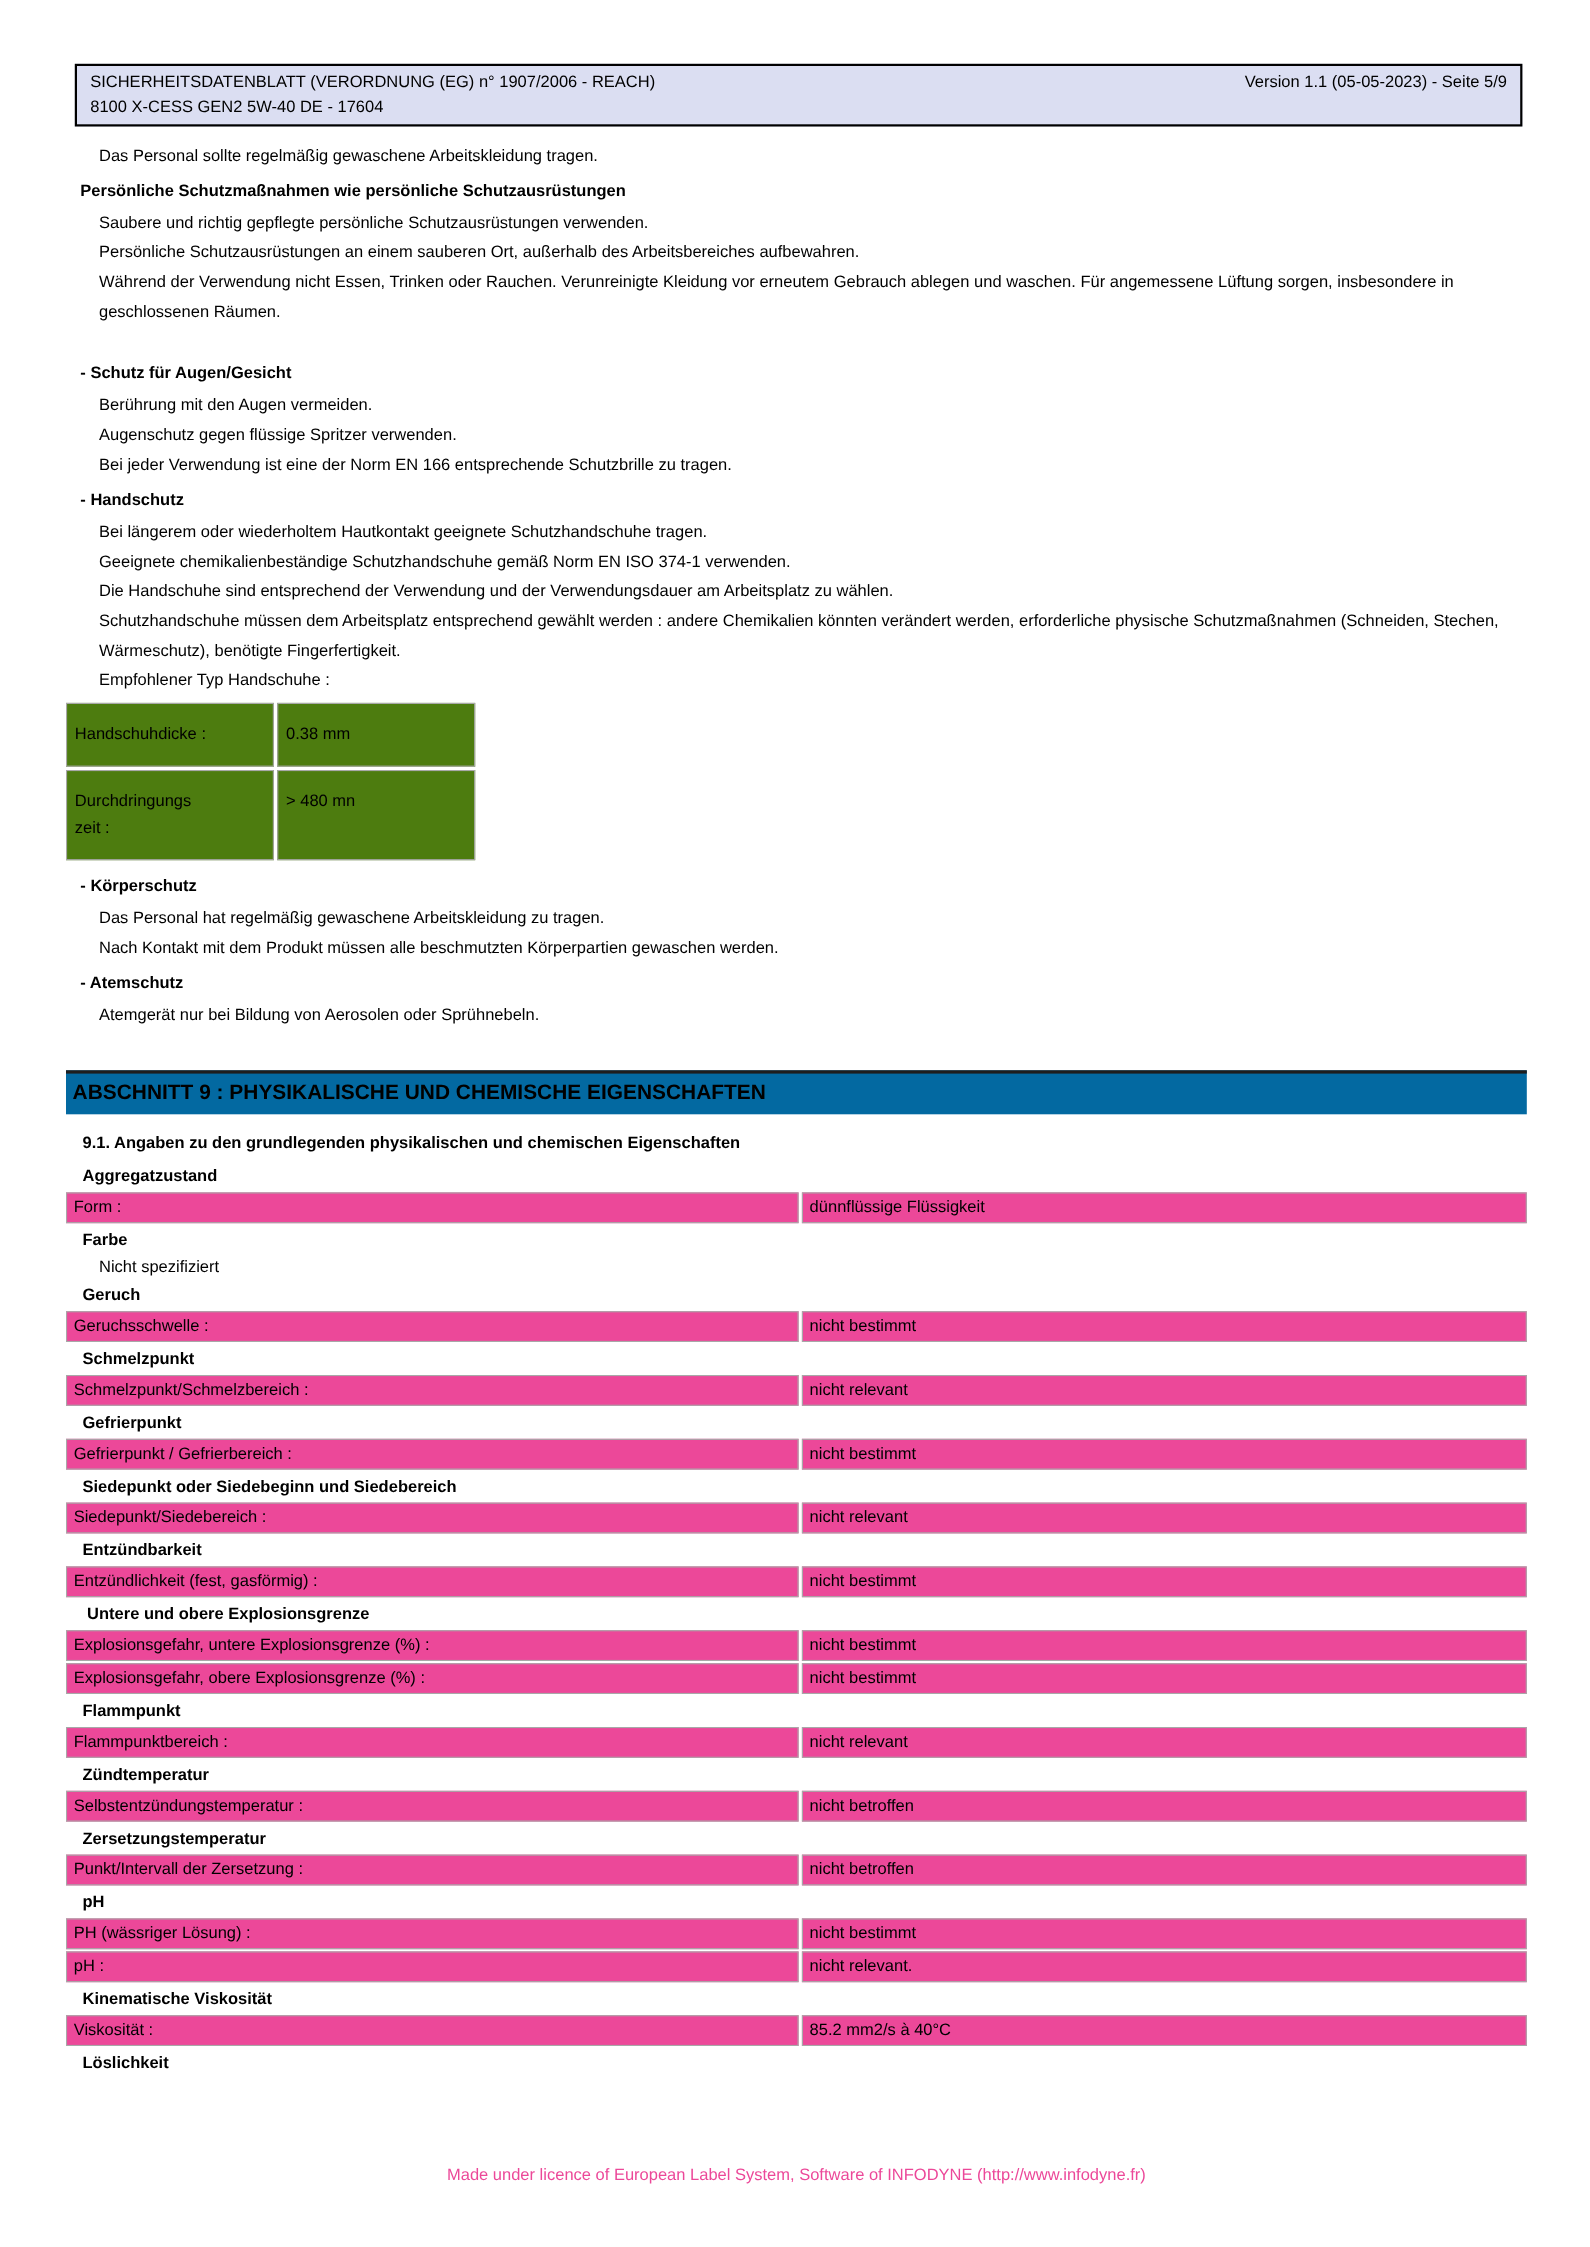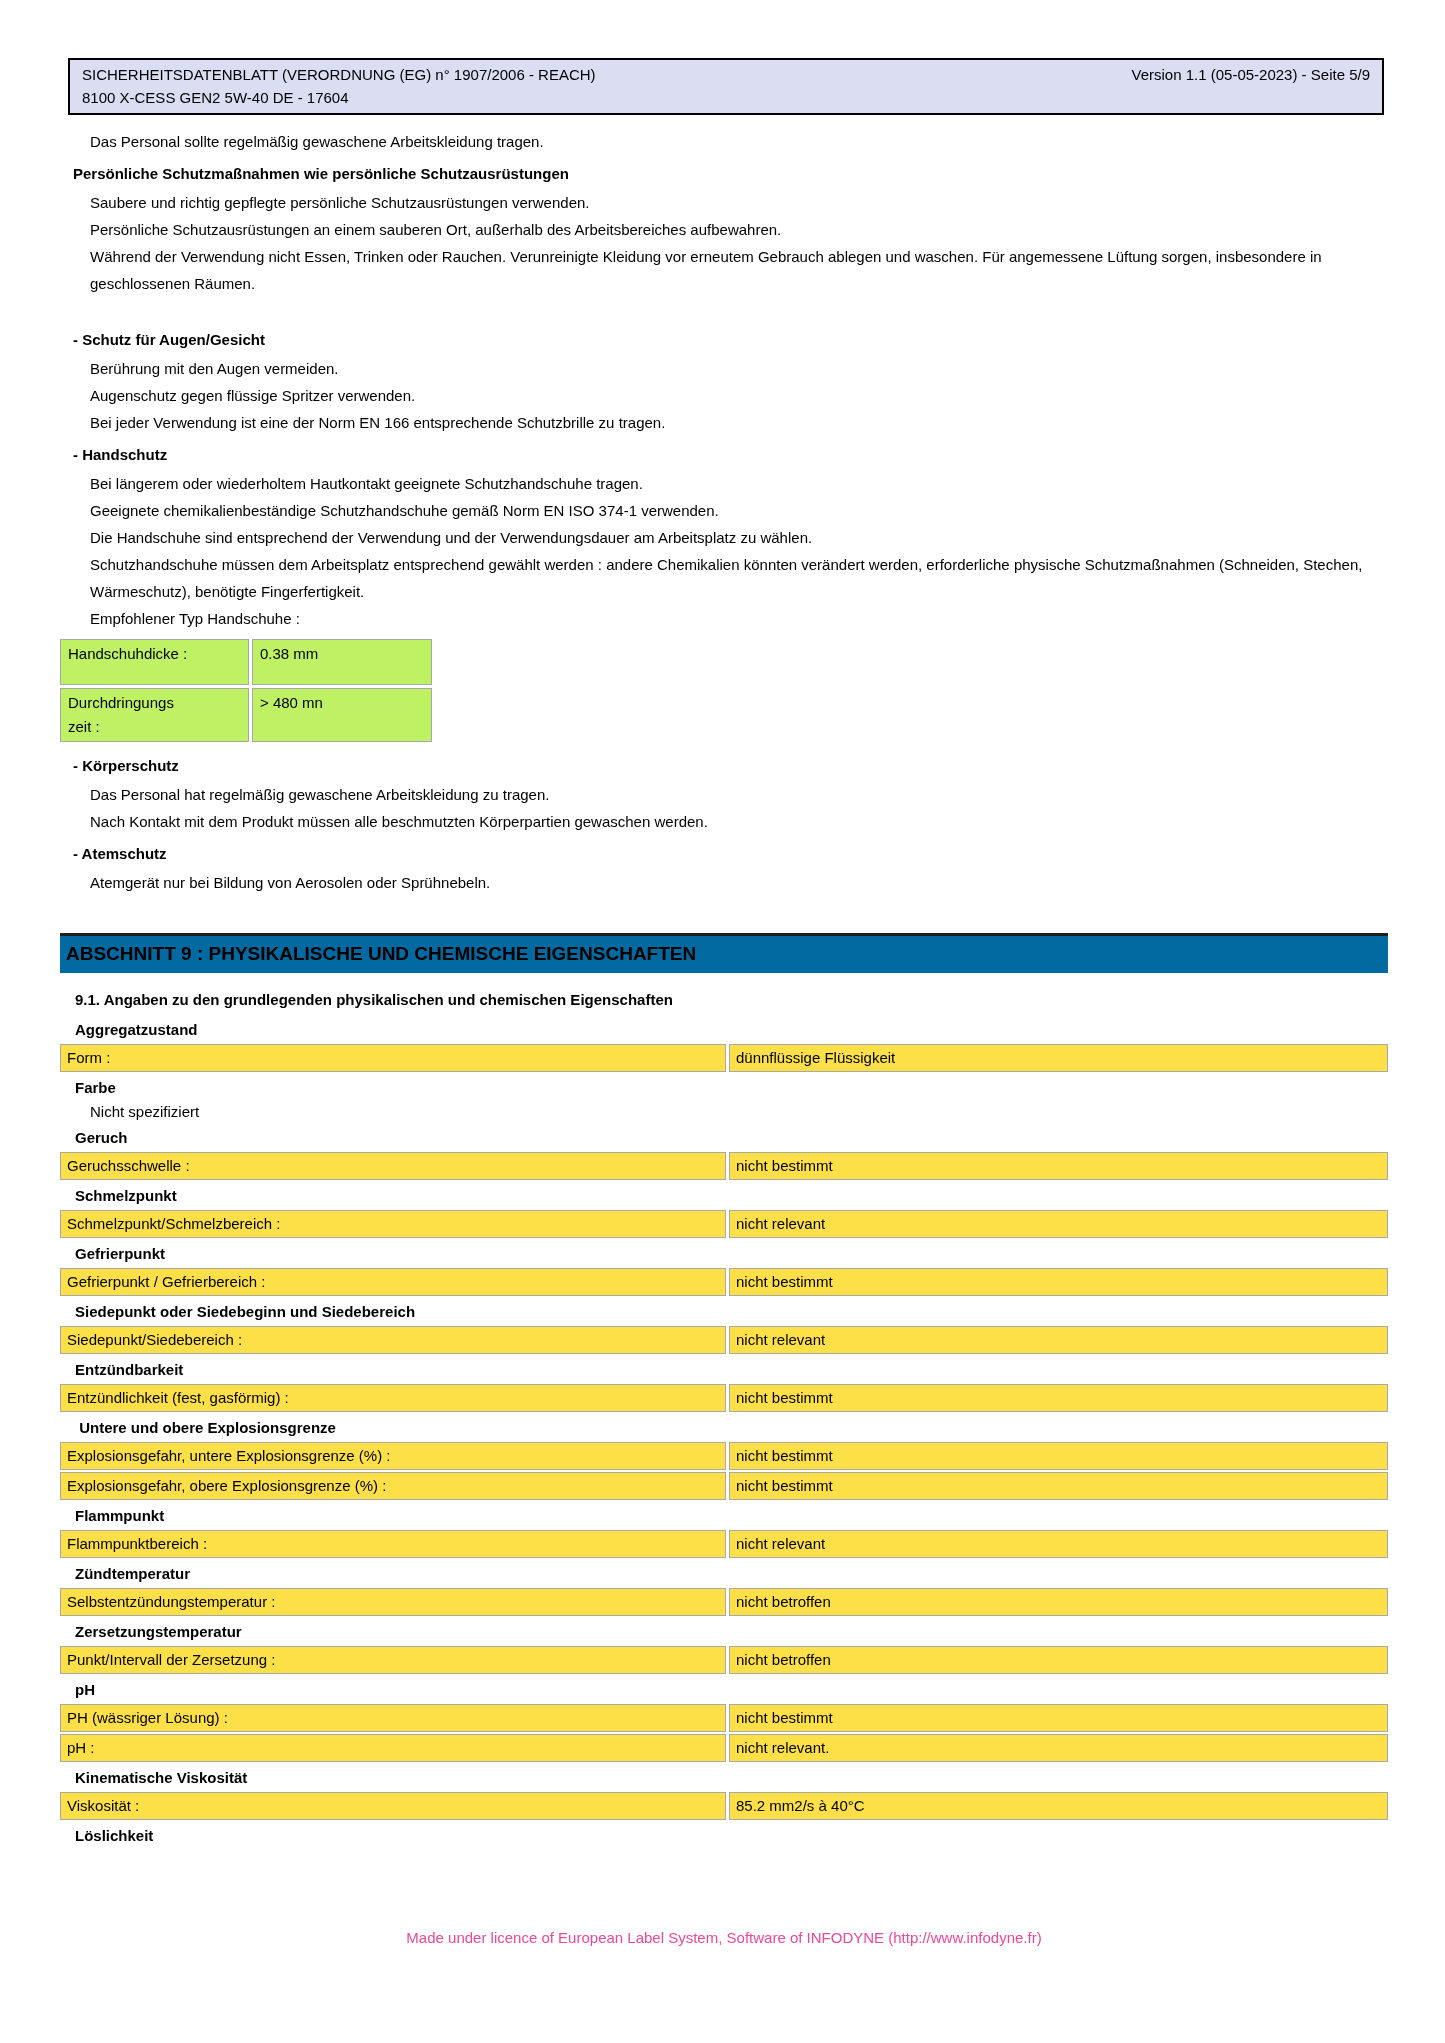--- a/index.html
+++ b/index.html
@@ -22,40 +22,40 @@
   }
   .hdr-row1{display:flex;justify-content:space-between;}
 
   
   .t-line{margin-left:30px;line-height:27px;}
   .t-head{margin-left:13px;line-height:27px;font-weight:bold;margin-top:5px;margin-bottom:2px;}
 
   
   .glove-table{margin:7px 0 10px 0;width:372px;}
   .glove-row{display:flex;gap:3px;margin-bottom:3px;}
-  .glove-cell{border:1px solid #a8a8a8;background:#bef264;padding:2px 7px;min-height:46px;line-height:24px;box-sizing:border-box;}
+  .glove-cell{border:1px solid #a8a8a8;background:#4d7c0f;padding:16px 7px;min-height:46px;line-height:24px;box-sizing:border-box;}
   .glove-cell.c1{flex:0 0 189px;}
   .glove-cell.c2{flex:1;}
   .glove-label{max-width:130px;}
 
   
   .sec-bar{
     margin-top:37px;
     border-top:3px solid #1e1e1e;
     background:#0369a1;
     padding:7px 6px 8px 6px;
     font-size:19px;font-weight:bold;
   }
   .sub-head{font-weight:bold;margin:17px 0 10px 15px;line-height:20px;}
 
   
   .prop-head{font-weight:bold;margin:6px 0 4px 15px;line-height:20px;white-space:pre-wrap;}
   .prop-plain{margin:4px 0 4px 30px;line-height:20px;}
   .prop-row{display:flex;gap:3px;margin-bottom:2px;}
-  .prop-cell{border:1px solid #a8a8a8;background:#fde047;line-height:26px;padding:0 6px;box-sizing:border-box;height:28px;white-space:nowrap;overflow:hidden;}
+  .prop-cell{border:1px solid #a8a8a8;background:#ec4899;line-height:26px;padding:0 6px;box-sizing:border-box;height:28px;white-space:nowrap;overflow:hidden;}
   .prop-cell.c1{flex:0 0 666px;}
   .prop-cell.c2{flex:1;}
 
   
   .footer{
     margin-top:82px;text-align:center;
     color:#ec4899;font-size:15px;line-height:20px;
   }
 </style>
 </head>

